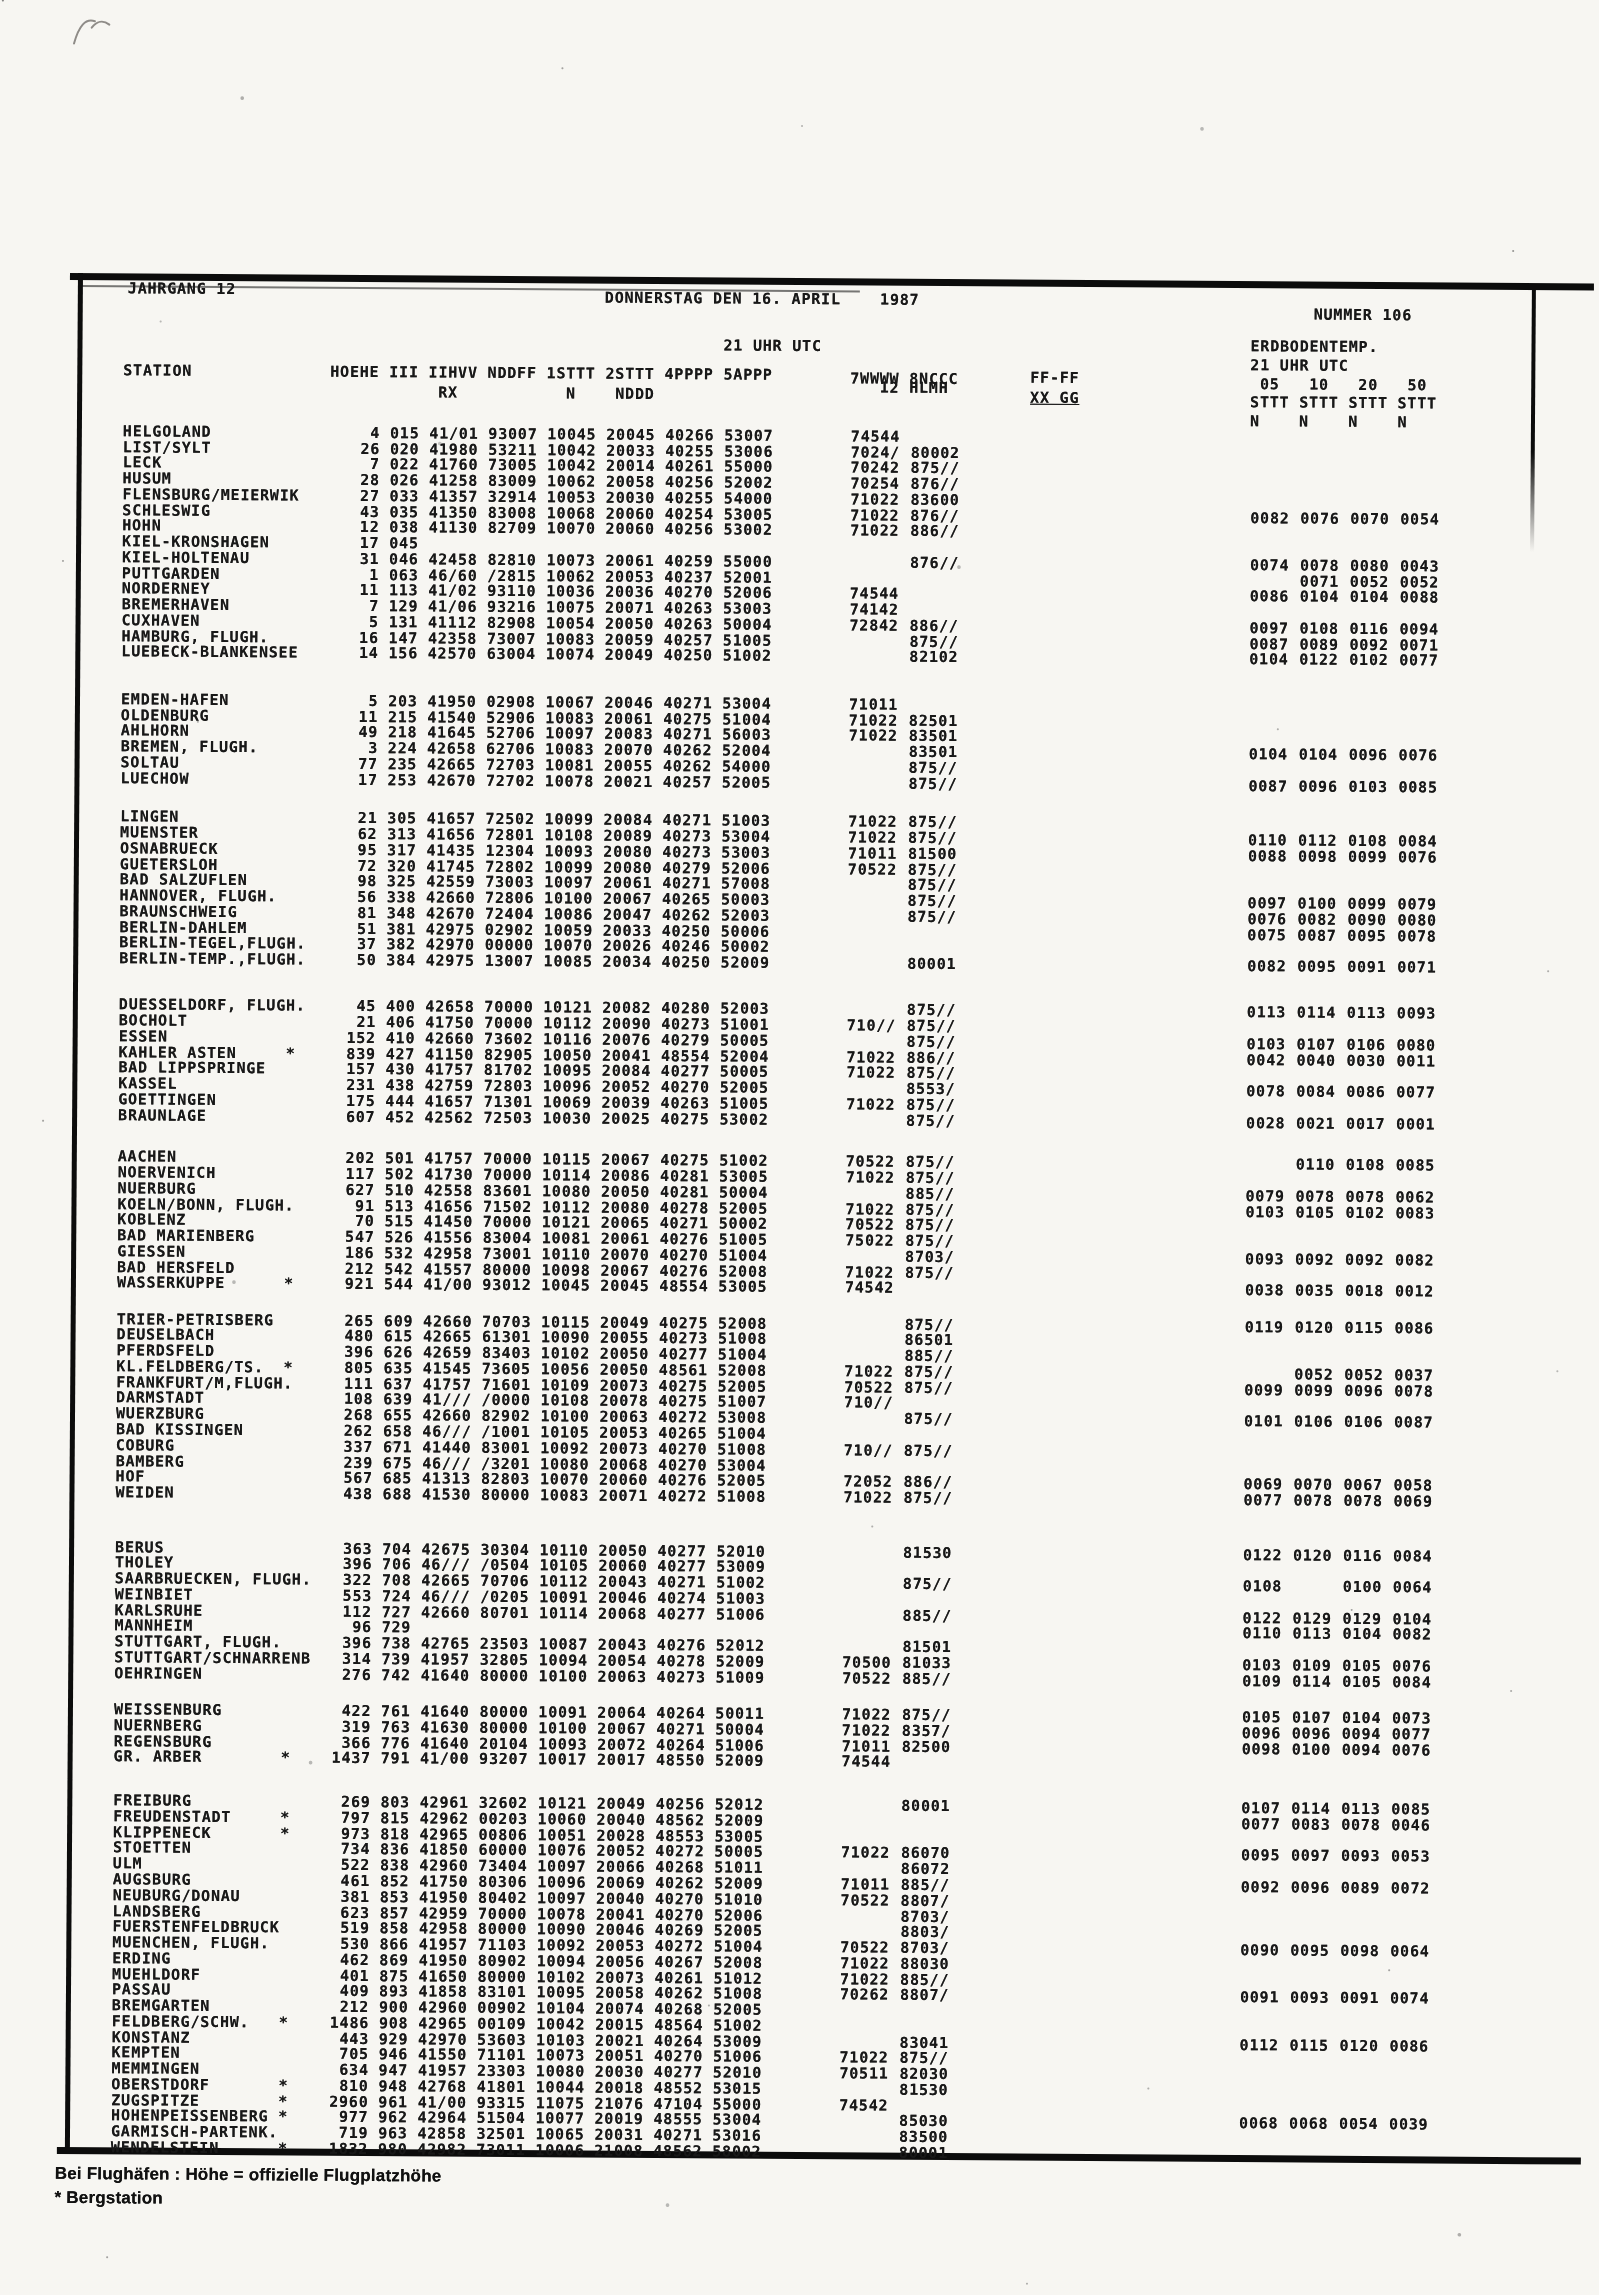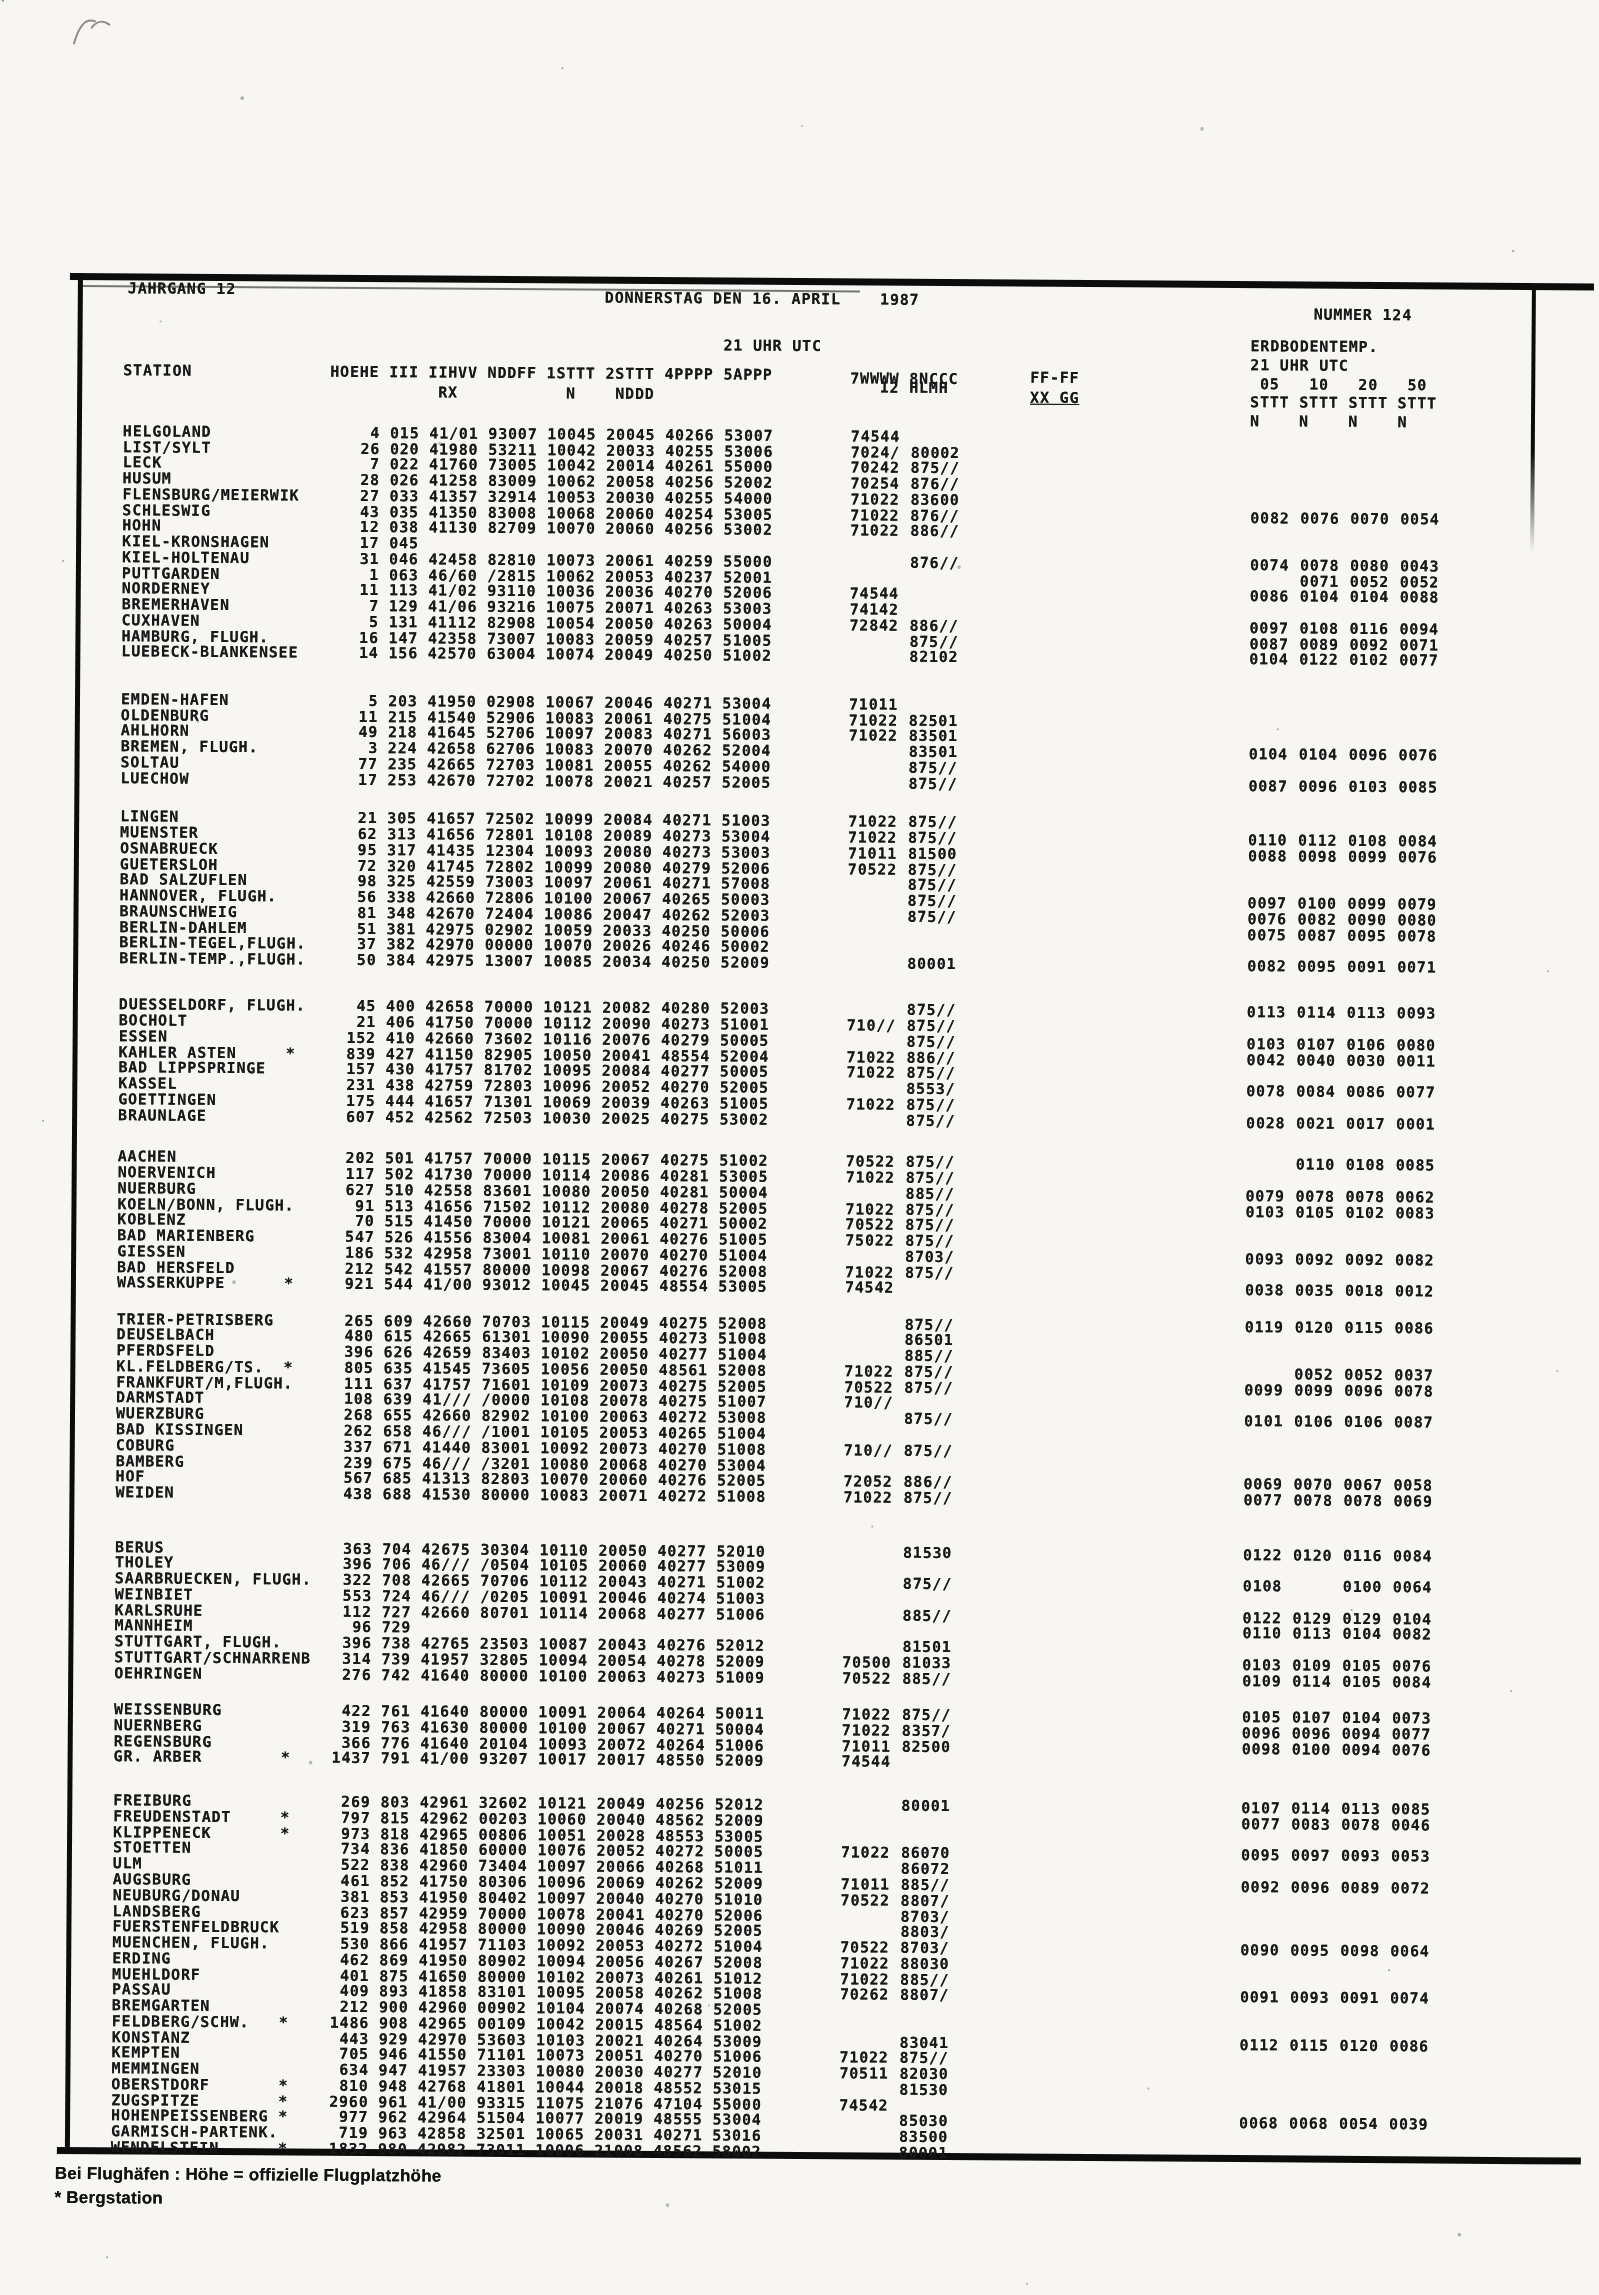--- a/index.html
+++ b/index.html
@@ -41,21 +41,21 @@
   <div class="tilt">
 
     <div class="frame" style="left:70px;top:273px;width:1524px;height:7.2px;"></div>
     <div class="frame" style="left:80px;top:285px;width:780px;height:1.6px;opacity:.55;"></div>
     <div class="frame" style="left:78px;top:273px;width:4.8px;height:1881px;"></div>
     <div style="position:absolute;left:1532px;top:278px;width:4px;height:264px;background:linear-gradient(#0c0c0c 62%,rgba(12,12,12,0));"></div>
     <div class="frame" style="left:70px;top:2147px;width:1524px;height:7.2px;"></div>
 
     <div class="mono abs" style="left:128px;top:280px;text-align:right;">JAHRGANG 12</div>
     <div class="mono abs" style="left:605px;top:286px;">DONNERSTAG DEN 16. APRIL    1987</div>
-    <div class="mono abs" style="left:1314px;top:298px;">NUMMER 124</div>
+    <div class="mono abs" style="left:1314px;top:298px;">NUMMER 106</div>
     <div class="mono abs" style="left:724px;top:333px;">21 UHR UTC</div>
 
     <div class="mono abs" style="left:1251px;top:330px;">ERDBODENTEMP.</div>
     <div class="mono abs" style="left:1251px;top:349px;">21 UHR UTC</div>
     <div class="mono abs" style="left:1251px;top:368px;"> 05   10   20   50</div>
     <div class="mono abs" style="left:1251px;top:386px;">STTT STTT STTT STTT</div>
     <div class="mono abs" style="left:1251px;top:405px;">N    N    N    N</div>
 
     <div class="mono abs" style="left:124px;top:362px;">STATION</div>
     <div class="mono abs" style="left:331px;top:362px;">HOEHE III IIHVV NDDFF 1STTT 2STTT 4PPPP 5APPP</div>

